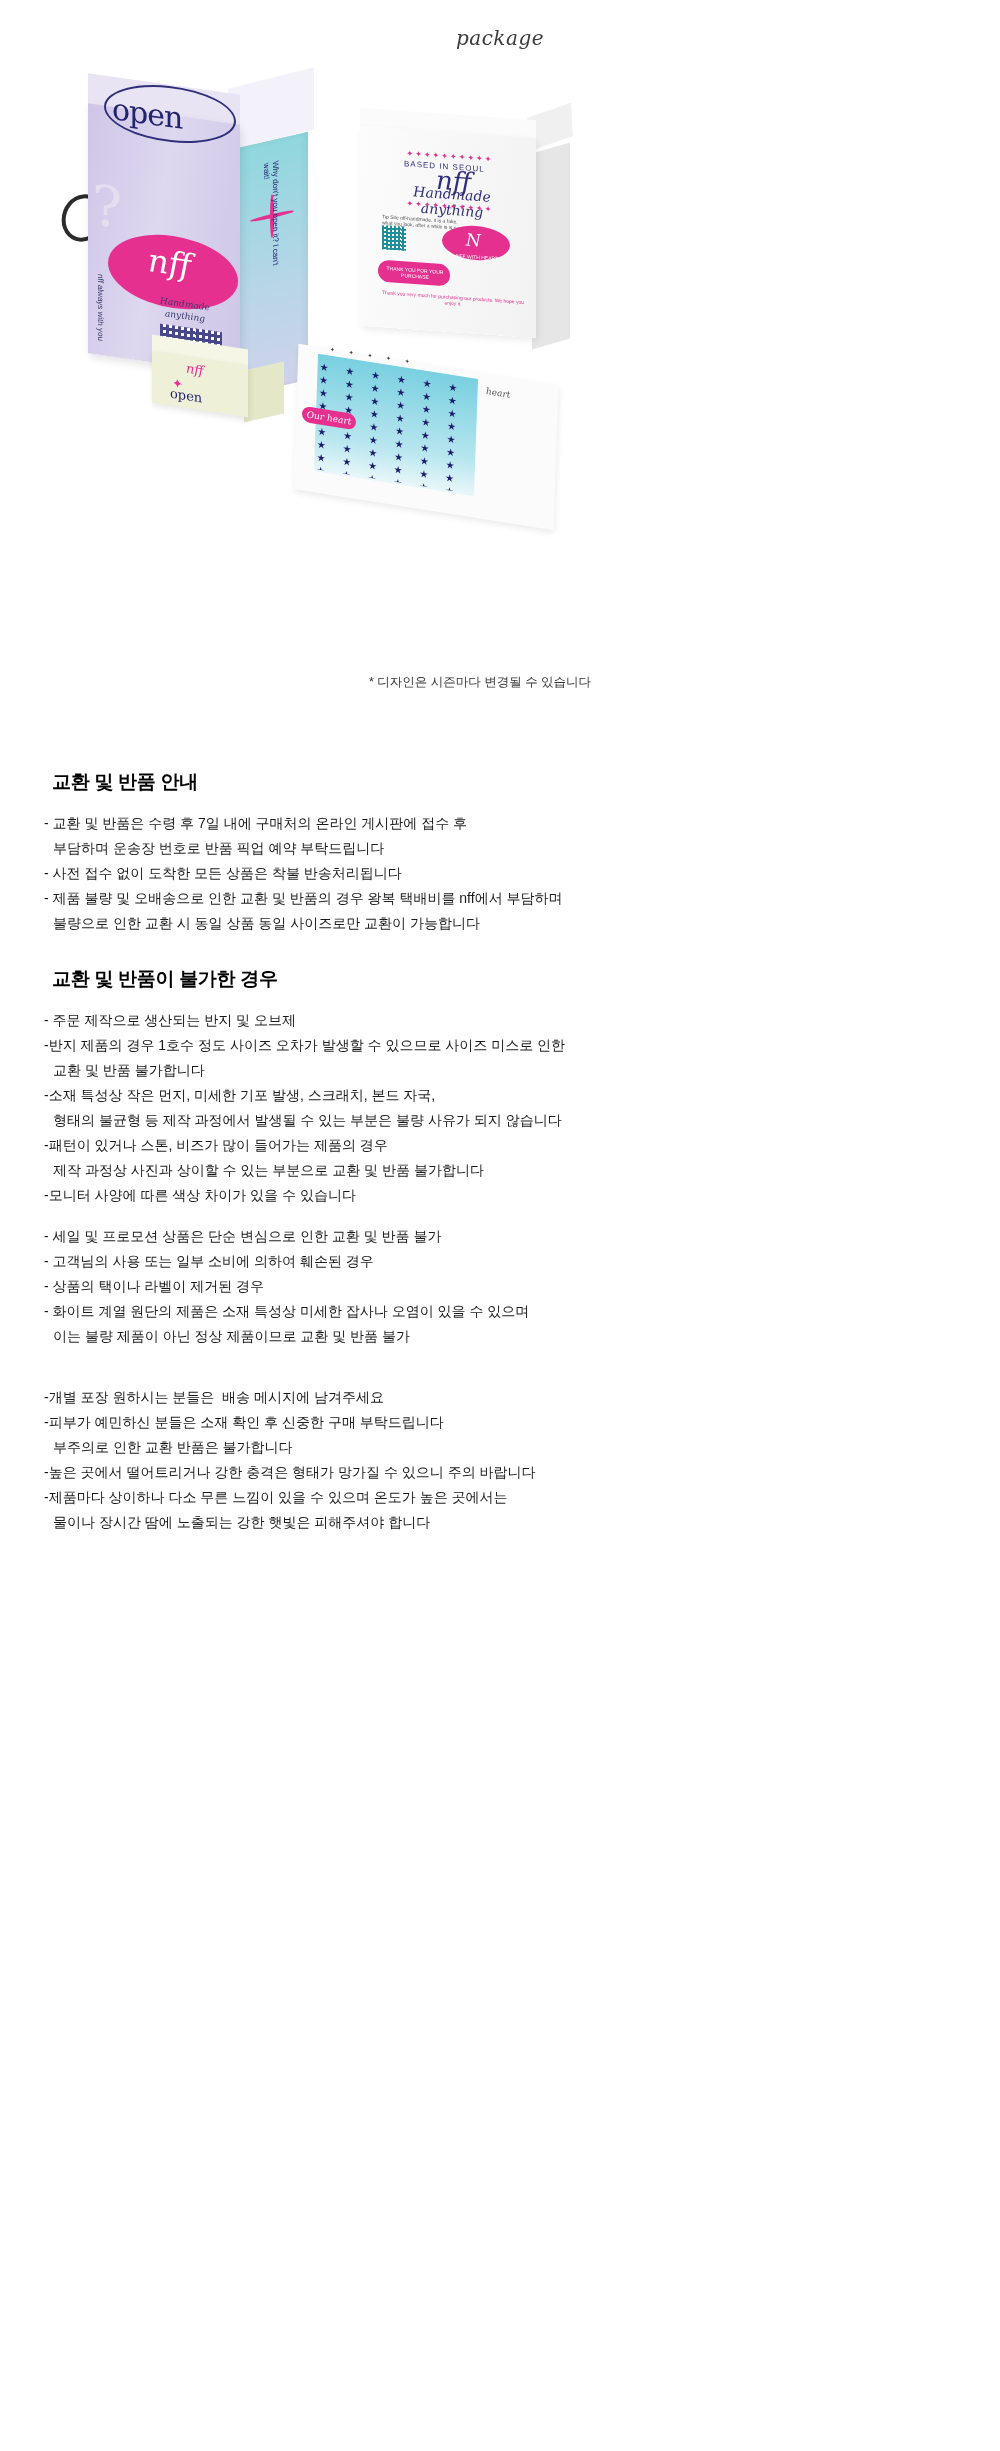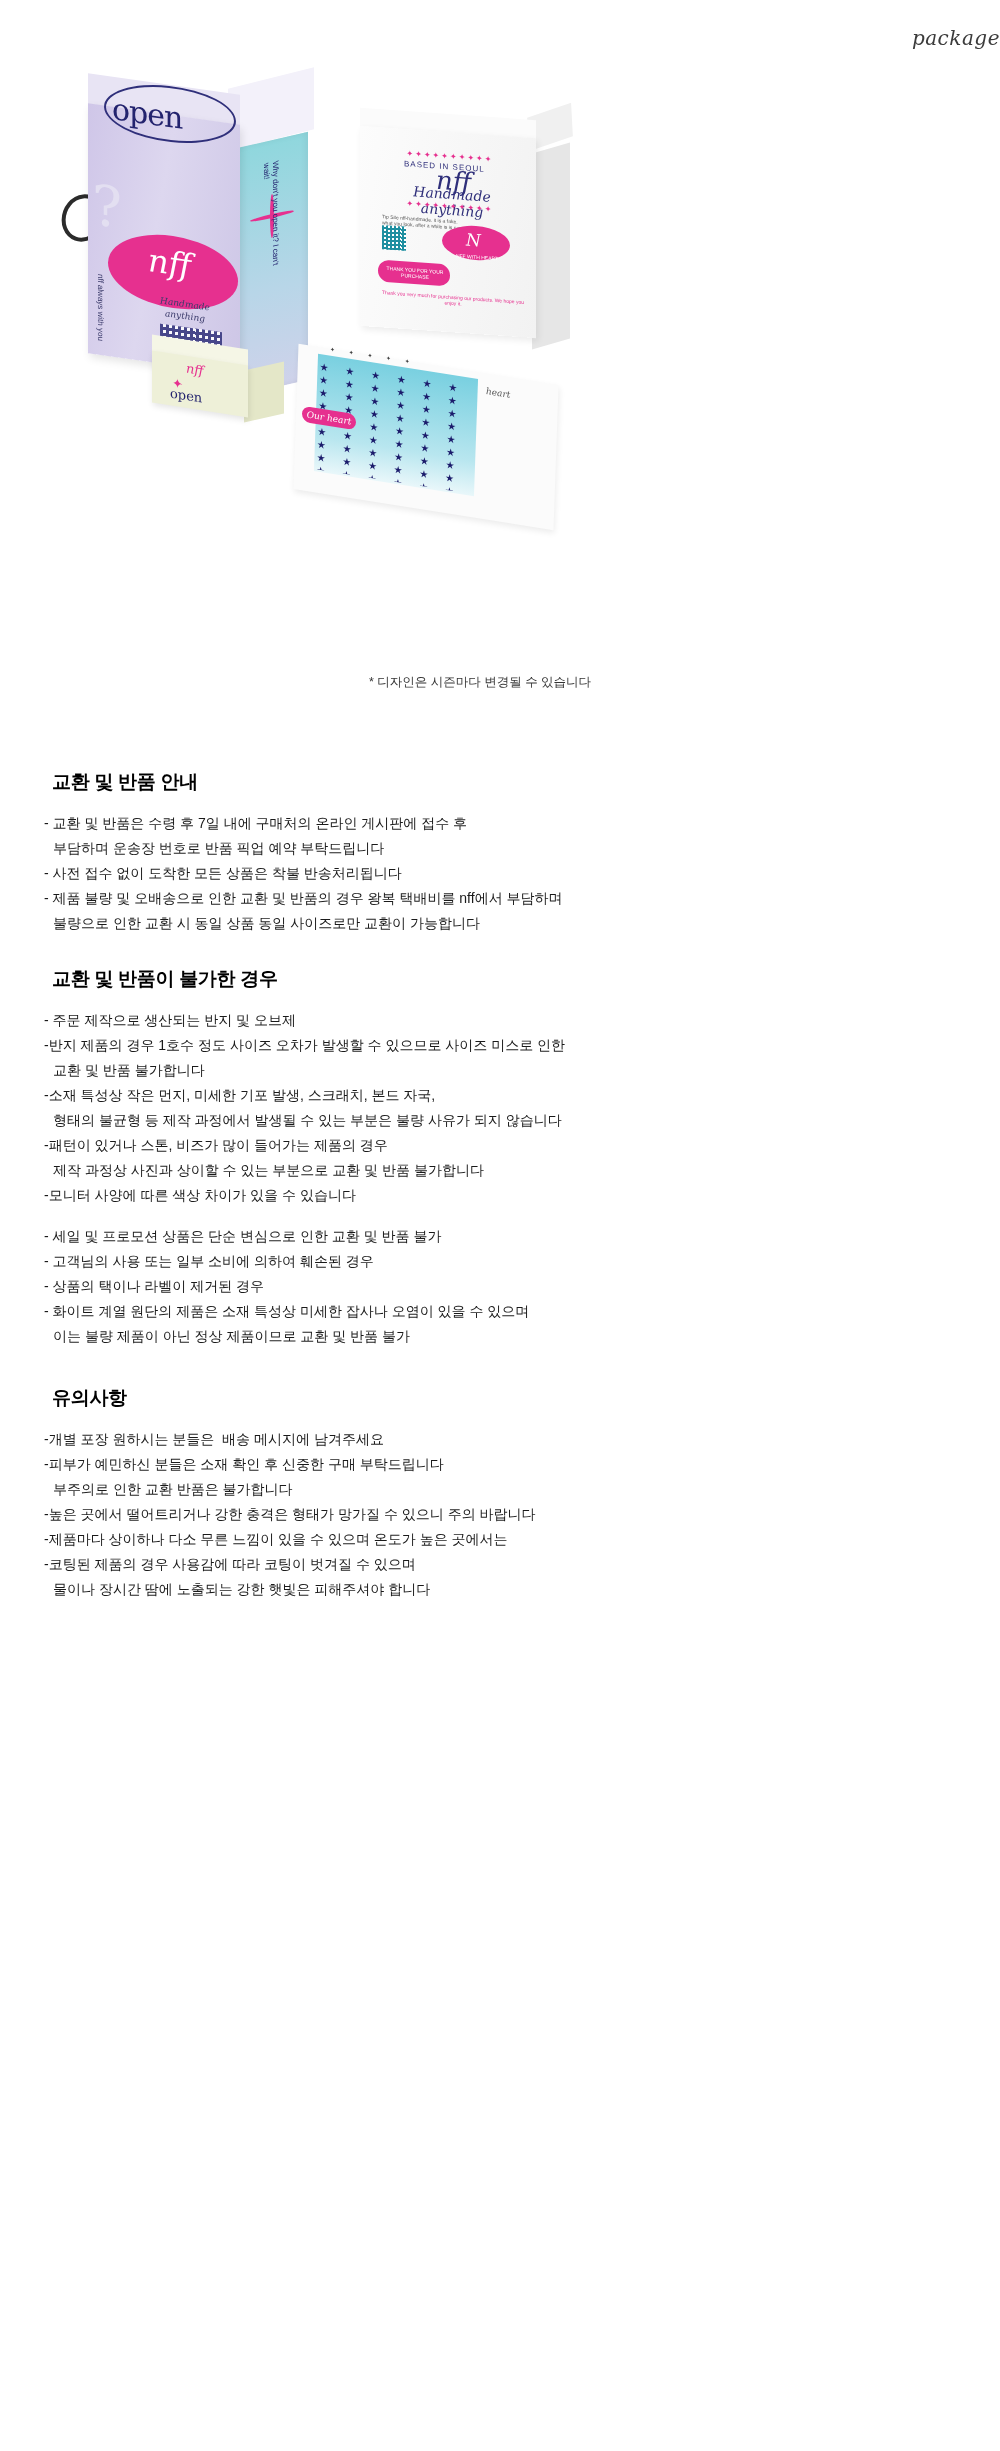--- a/index.html
+++ b/index.html
@@ -14,21 +14,21 @@
     color: #000000;
     position: relative;
   }
   .page {
     width: 1000px;
     position: relative;
   }
 
   
   .header {
-    text-align: right;
+    text-align: center;
     padding-top: 26px;
     padding-bottom: 10px;
   }
   .header-title {
     font-family: "DejaVu Serif", serif;
     font-style: italic;
     font-size: 20px;
     color: #3b3b3b;
     letter-spacing: 0.5px;
   }
@@ -657,24 +657,22 @@
       <div class="line">-모니터 사양에 따른 색상 차이가 있을 수 있습니다</div>
       <div class="spacer-16"></div>
       <div class="line">- 세일 및 프로모션 상품은 단순 변심으로 인한 교환 및 반품 불가</div>
       <div class="line">- 고객님의 사용 또는 일부 소비에 의하여 훼손된 경우</div>
       <div class="line">- 상품의 택이나 라벨이 제거된 경우</div>
       <div class="line">- 화이트 계열 원단의 제품은 소재 특성상 미세한 잡사나 오염이 있을 수 있으며</div>
       <div class="line indent">이는 불량 제품이 아닌 정상 제품이므로 교환 및 반품 불가</div>
     </div>
 
     <div class="section title-gap">
-      <div class="section-title">유의사항</div>
       <div class="line">-개별 포장 원하시는 분들은  배송 메시지에 남겨주세요</div>
       <div class="line">-피부가 예민하신 분들은 소재 확인 후 신중한 구매 부탁드립니다</div>
       <div class="line indent">부주의로 인한 교환 반품은 불가합니다</div>
       <div class="line">-높은 곳에서 떨어트리거나 강한 충격은 형태가 망가질 수 있으니 주의 바랍니다</div>
       <div class="line">-제품마다 상이하나 다소 무른 느낌이 있을 수 있으며 온도가 높은 곳에서는</div>
-      <div class="line">-코팅된 제품의 경우 사용감에 따라 코팅이 벗겨질 수 있으며</div>
       <div class="line indent">물이나 장시간 땀에 노출되는 강한 햇빛은 피해주셔야 합니다</div>
     </div>
 
   </div>
 </div>
 
 </body></html>

